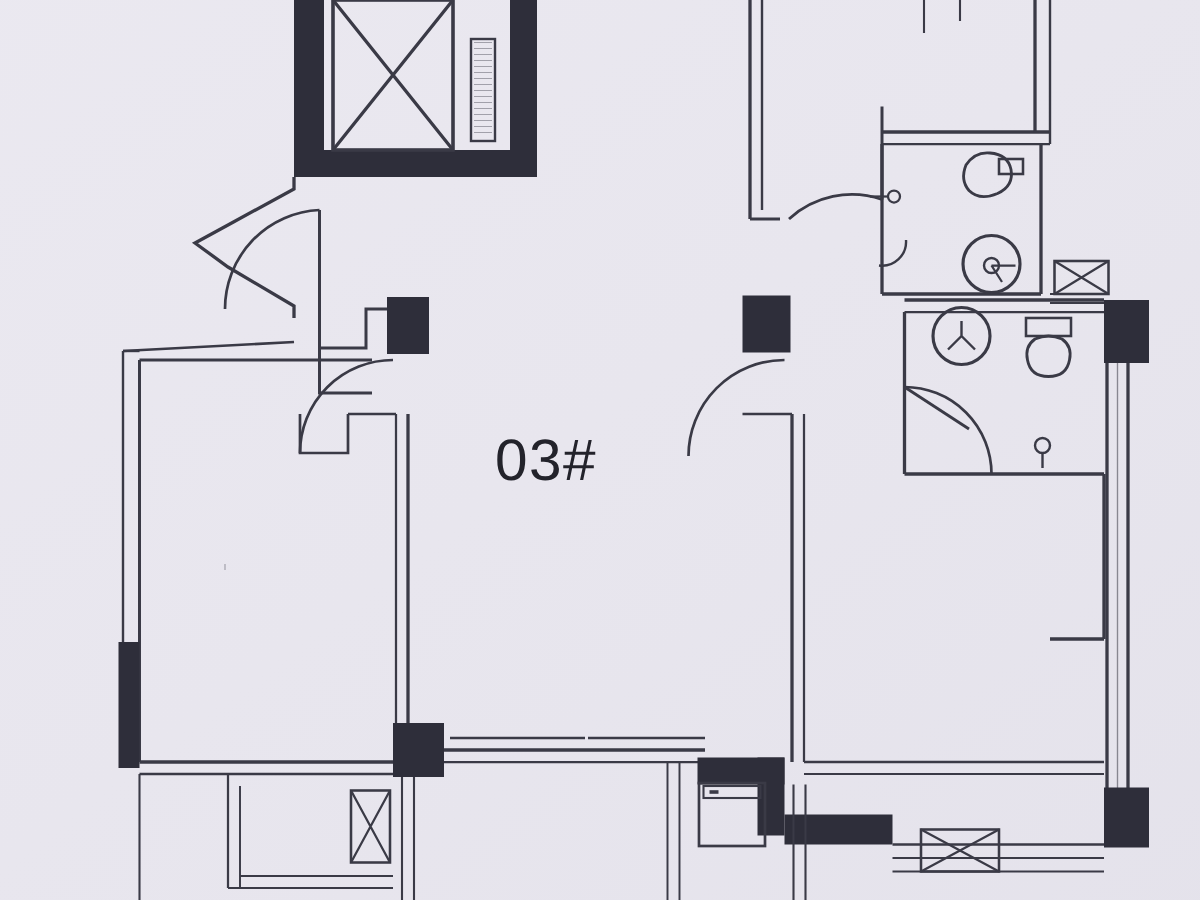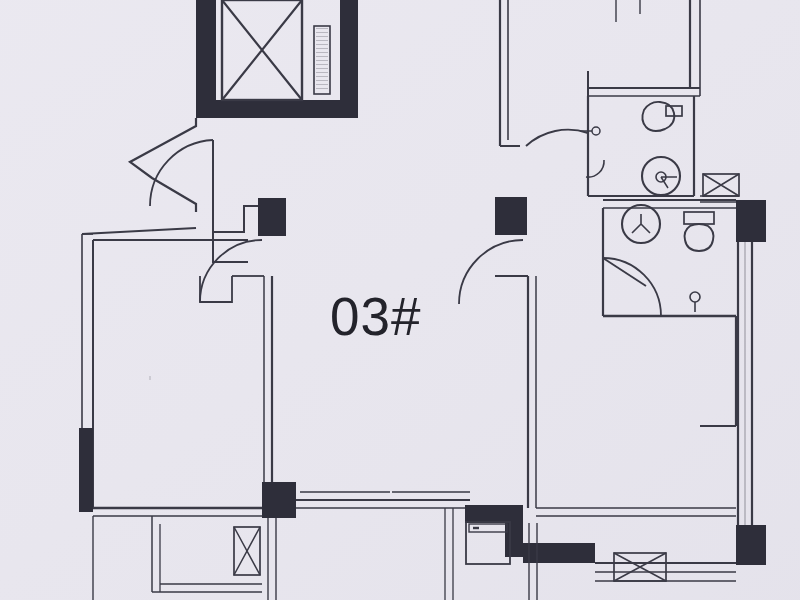--- a/index.html
+++ b/index.html
@@ -30,21 +30,21 @@
     top: 0;
     width: 800px;
     height: 600px;
     pointer-events: none;
   }
   #unit-label {
     position: absolute;
     left: 330px;
     top: 286px;
     font-family: "Liberation Sans", sans-serif;
-    font-size: 53px;
+    font-size: 39px;
     font-weight: 400;
     letter-spacing: 1px;
     color: #23232b;
     white-space: nowrap;
   }
 </style>
 </head>
 <body>
 
 <div id="plan-root">

